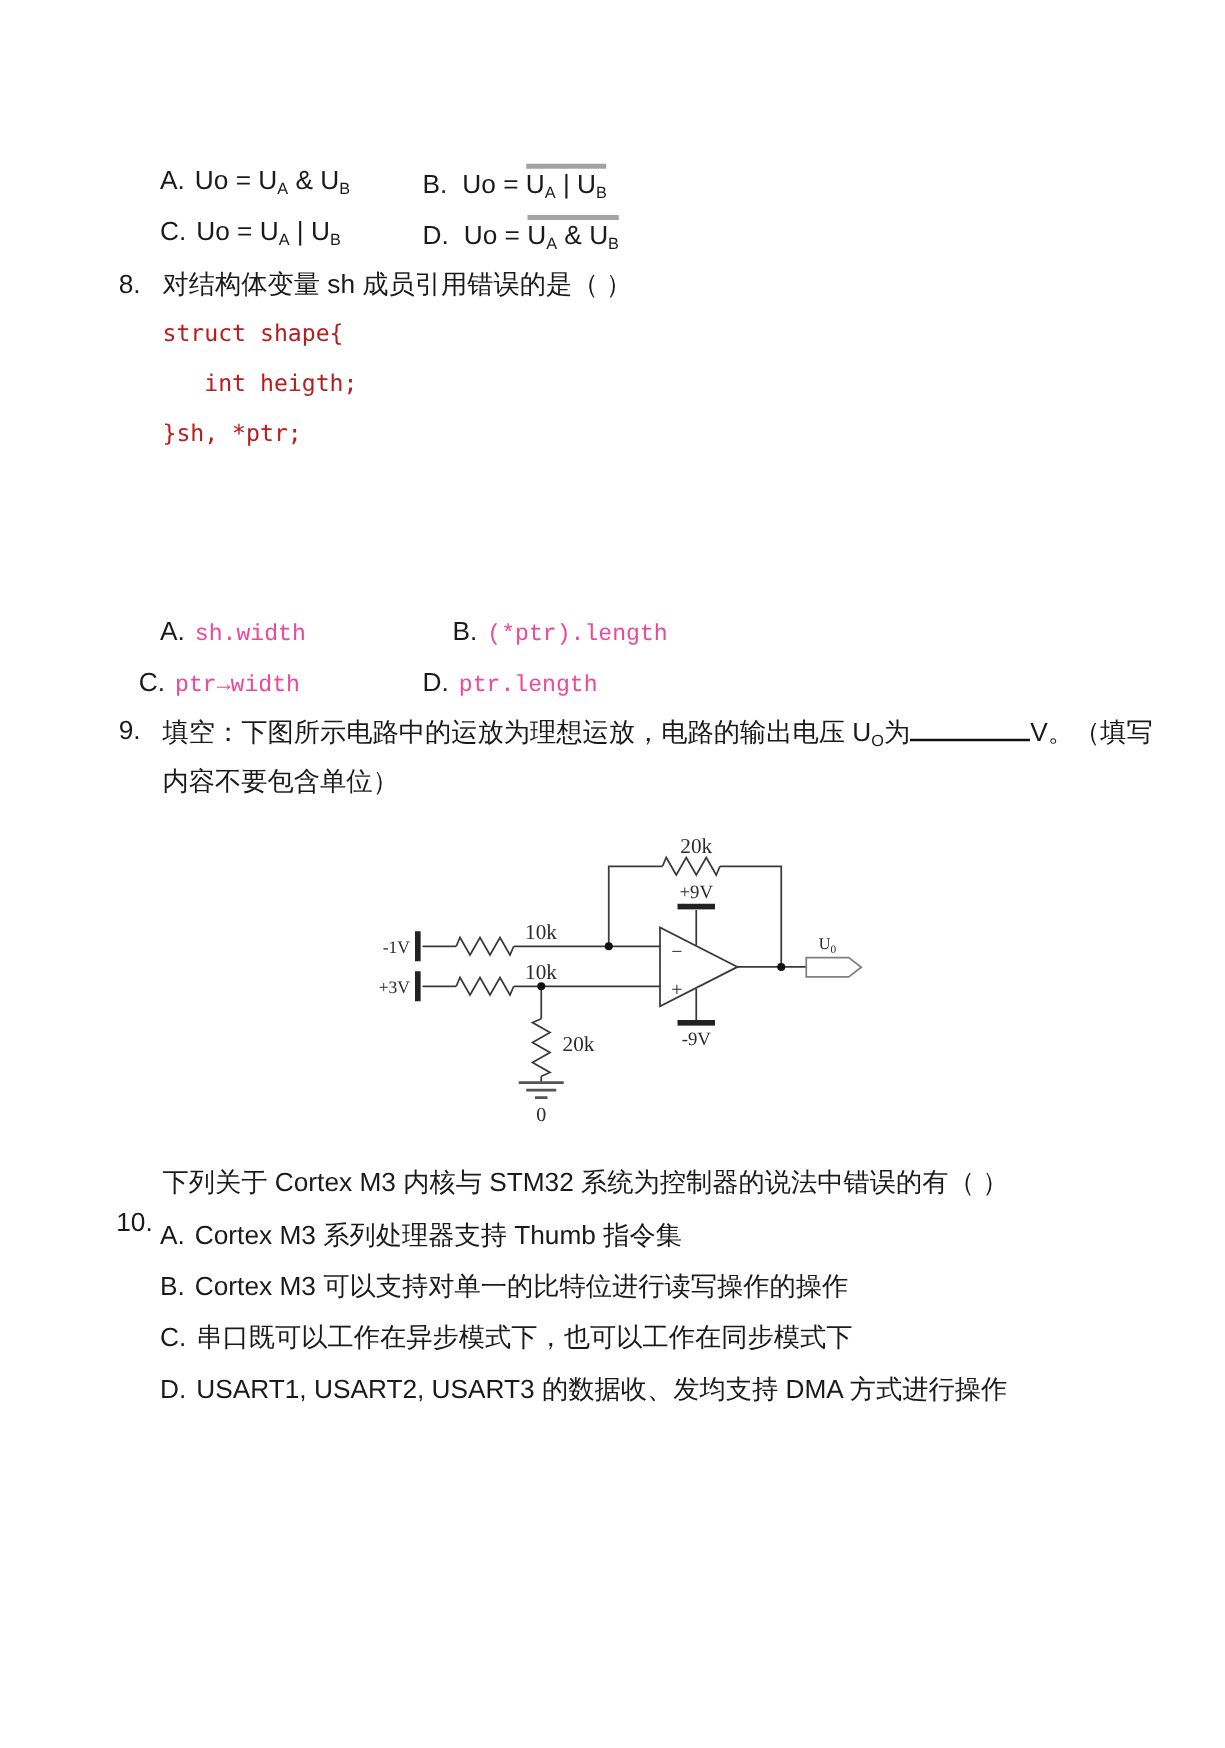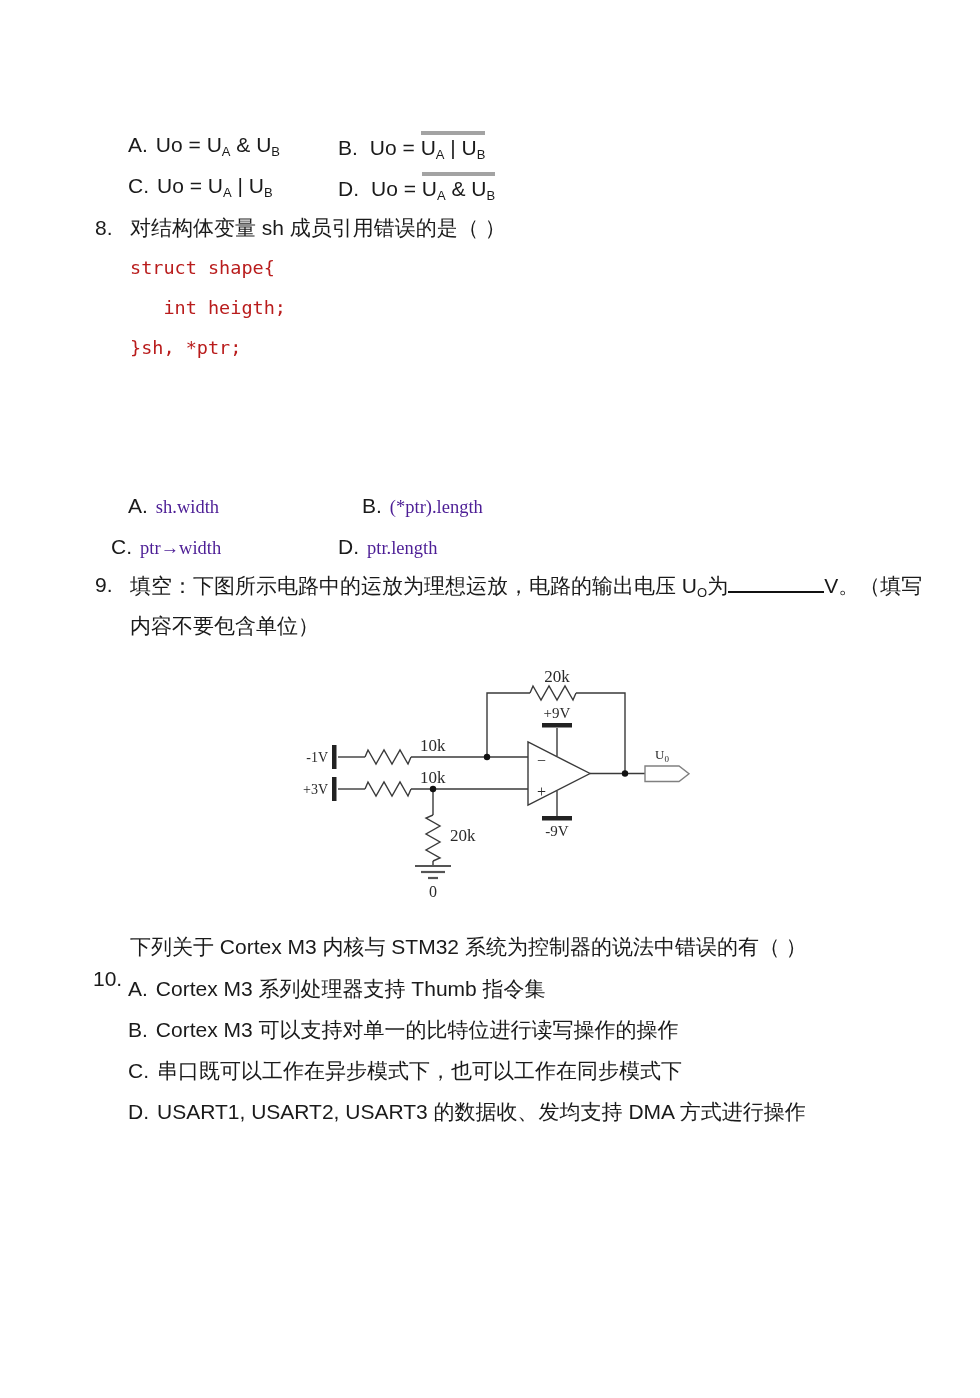--- a/index.html
+++ b/index.html
@@ -13,21 +13,21 @@
   }
   .abs{position:absolute;}
   .txt{font-size:21px;line-height:27px;white-space:nowrap;}
   .num{font-size:21px;line-height:27px;}
   .lbl{margin-right:8px;}
   .lbl2{margin-right:12px;}
   .sb{font-size:13px;vertical-align:-4px;letter-spacing:0;}
   .ov{display:inline-block;border-top:4px solid #a3a3a3;padding-top:2px;line-height:22px;}
   .code-line{margin:0;line-height:40px;white-space:pre;font-family:"DejaVu Sans Mono","Liberation Mono",monospace;font-size:18.5px;color:#b91c1c;}
   .blank{display:inline-block;width:96px;border-bottom:2.5px solid #111;height:20px;vertical-align:baseline;}
-  .opt-code{font-family:Liberation Serif, serif;font-size:18.5px;color:#4c1d95;}
+  .opt-code{font-family:Liberation Mono, monospace;font-size:18.5px;color:#ec4899;}
   svg text{font-family:"Liberation Serif","DejaVu Serif",serif;fill:#2a2a2a;}
 </style>
 </head>
 <body>
 
 <div class="abs txt" style="left:128px;top:131px;">
   <span class="lbl">A.</span><span><span>Uo = </span><span>U</span><span class="sb">A</span><span> &amp; </span><span>U</span><span class="sb">B</span></span>
 </div>
 <div class="abs txt" style="left:338px;top:131px;">
   <span class="lbl2">B.</span><span>Uo = </span><span class="ov"><span>U</span><span class="sb">A</span><span> | </span><span>U</span><span class="sb">B</span></span>

